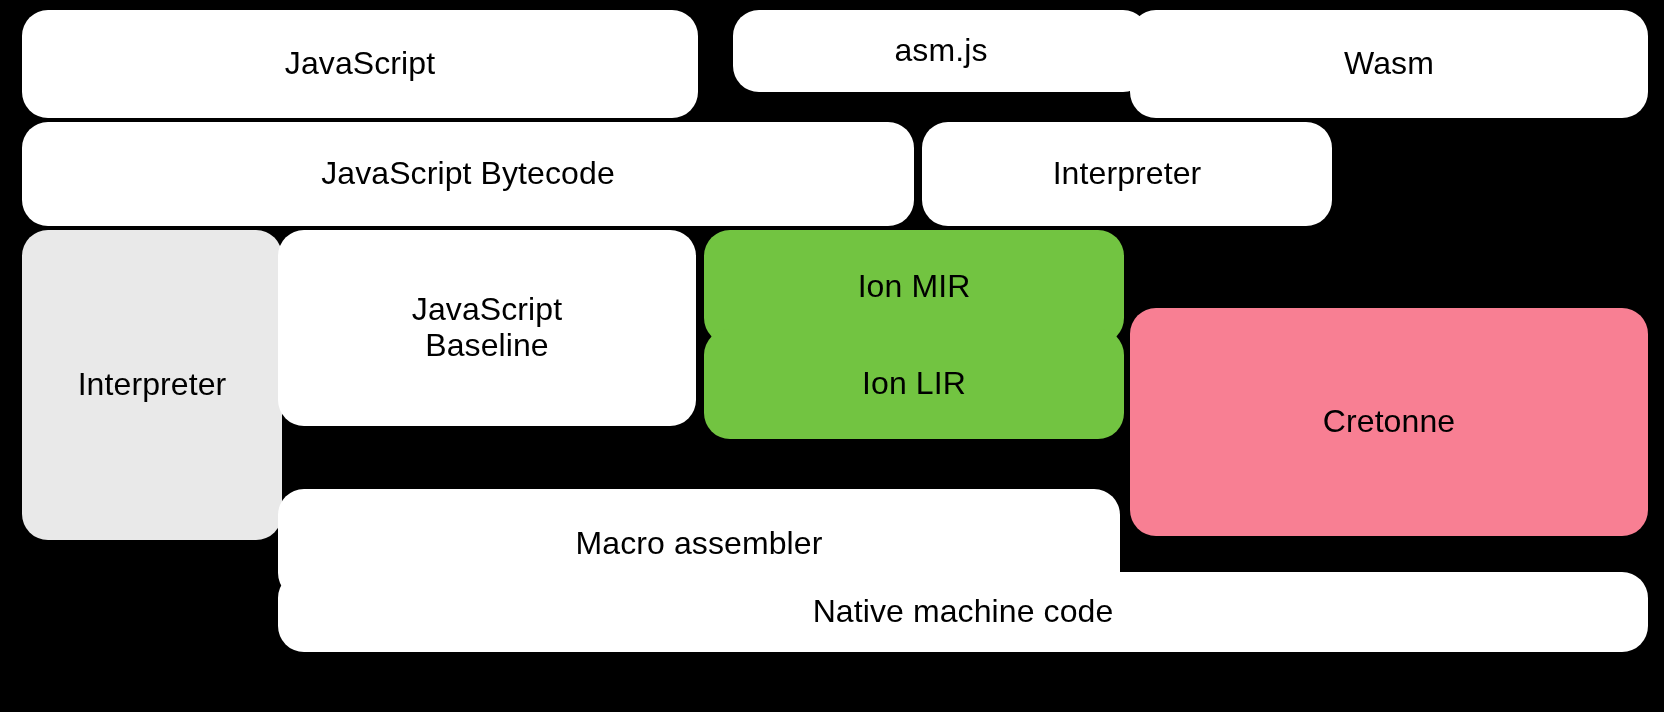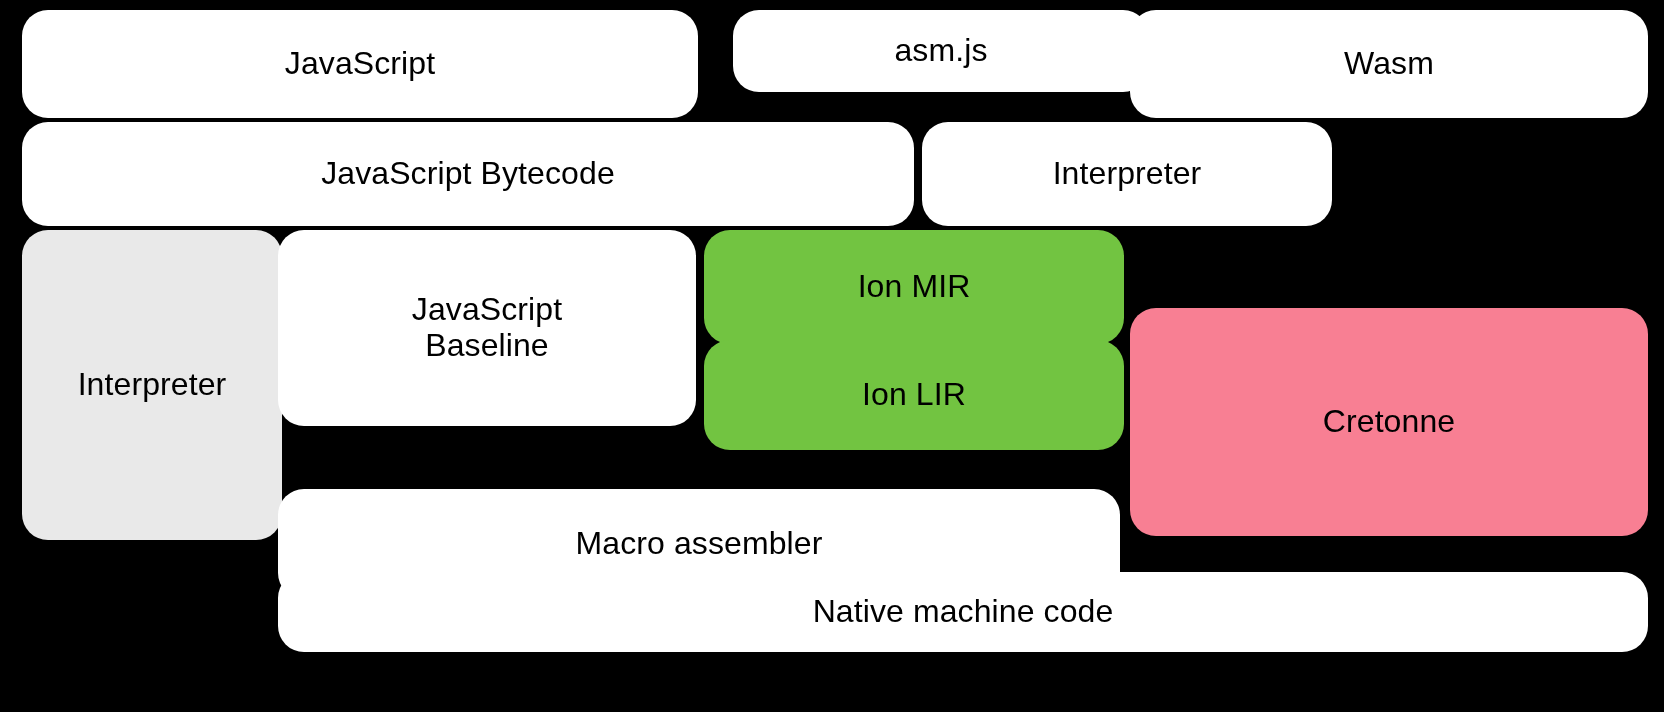--- a/index.html
+++ b/index.html
@@ -44,17 +44,17 @@
 <div id="stage">
     <div class="node" style="left: 22px; top: 10px; width: 676px; height: 108px;"><span>JavaScript</span></div>
     <div class="node" style="left: 706px; top: 10px; width: 416px; height: 82px; margin-left: 27px;"><span>asm.js</span></div>
     <div class="node" style="left: 1130px; top: 10px; width: 518px; height: 108px;"><span>Wasm</span></div>
     <div class="node" style="left: 22px; top: 122px; width: 892px; height: 104px;"><span>JavaScript Bytecode</span></div>
     <div class="node" style="left: 922px; top: 122px; width: 410px; height: 104px;"><span>Interpreter</span></div>
     <div class="node gray" style="left: 22px; top: 230px; width: 260px; height: 310px;"><span>Interpreter</span></div>
     <div class="node" style="left: 278px; top: 230px; width: 418px; height: 196px;"><span>JavaScript
 Baseline</span></div>
     <div class="node green" style="left: 704px; top: 230px; width: 420px; height: 114px; align-items: center;"><span>Ion MIR</span></div>
-    <div class="node green" style="left: 704px; top: 340px; width: 420px; height: 110px;"><span>Ion LIR</span></div>
+    <div class="node green" style="left: 704px; top: 329px; width: 420px; height: 110px;"><span>Ion LIR</span></div>
     <div class="node pink" style="left: 1130px; top: 308px; width: 518px; height: 228px;"><span>Cretonne</span></div>
     <div class="node" style="left: 278px; top: 458px; width: 842px; height: 110px; margin-top: 31px;"><span>Macro assembler</span></div>
     <div class="node" style="left: 278px; top: 572px; width: 1370px; height: 80px;"><span>Native machine code</span></div>
   </div>
 
 </body></html>

